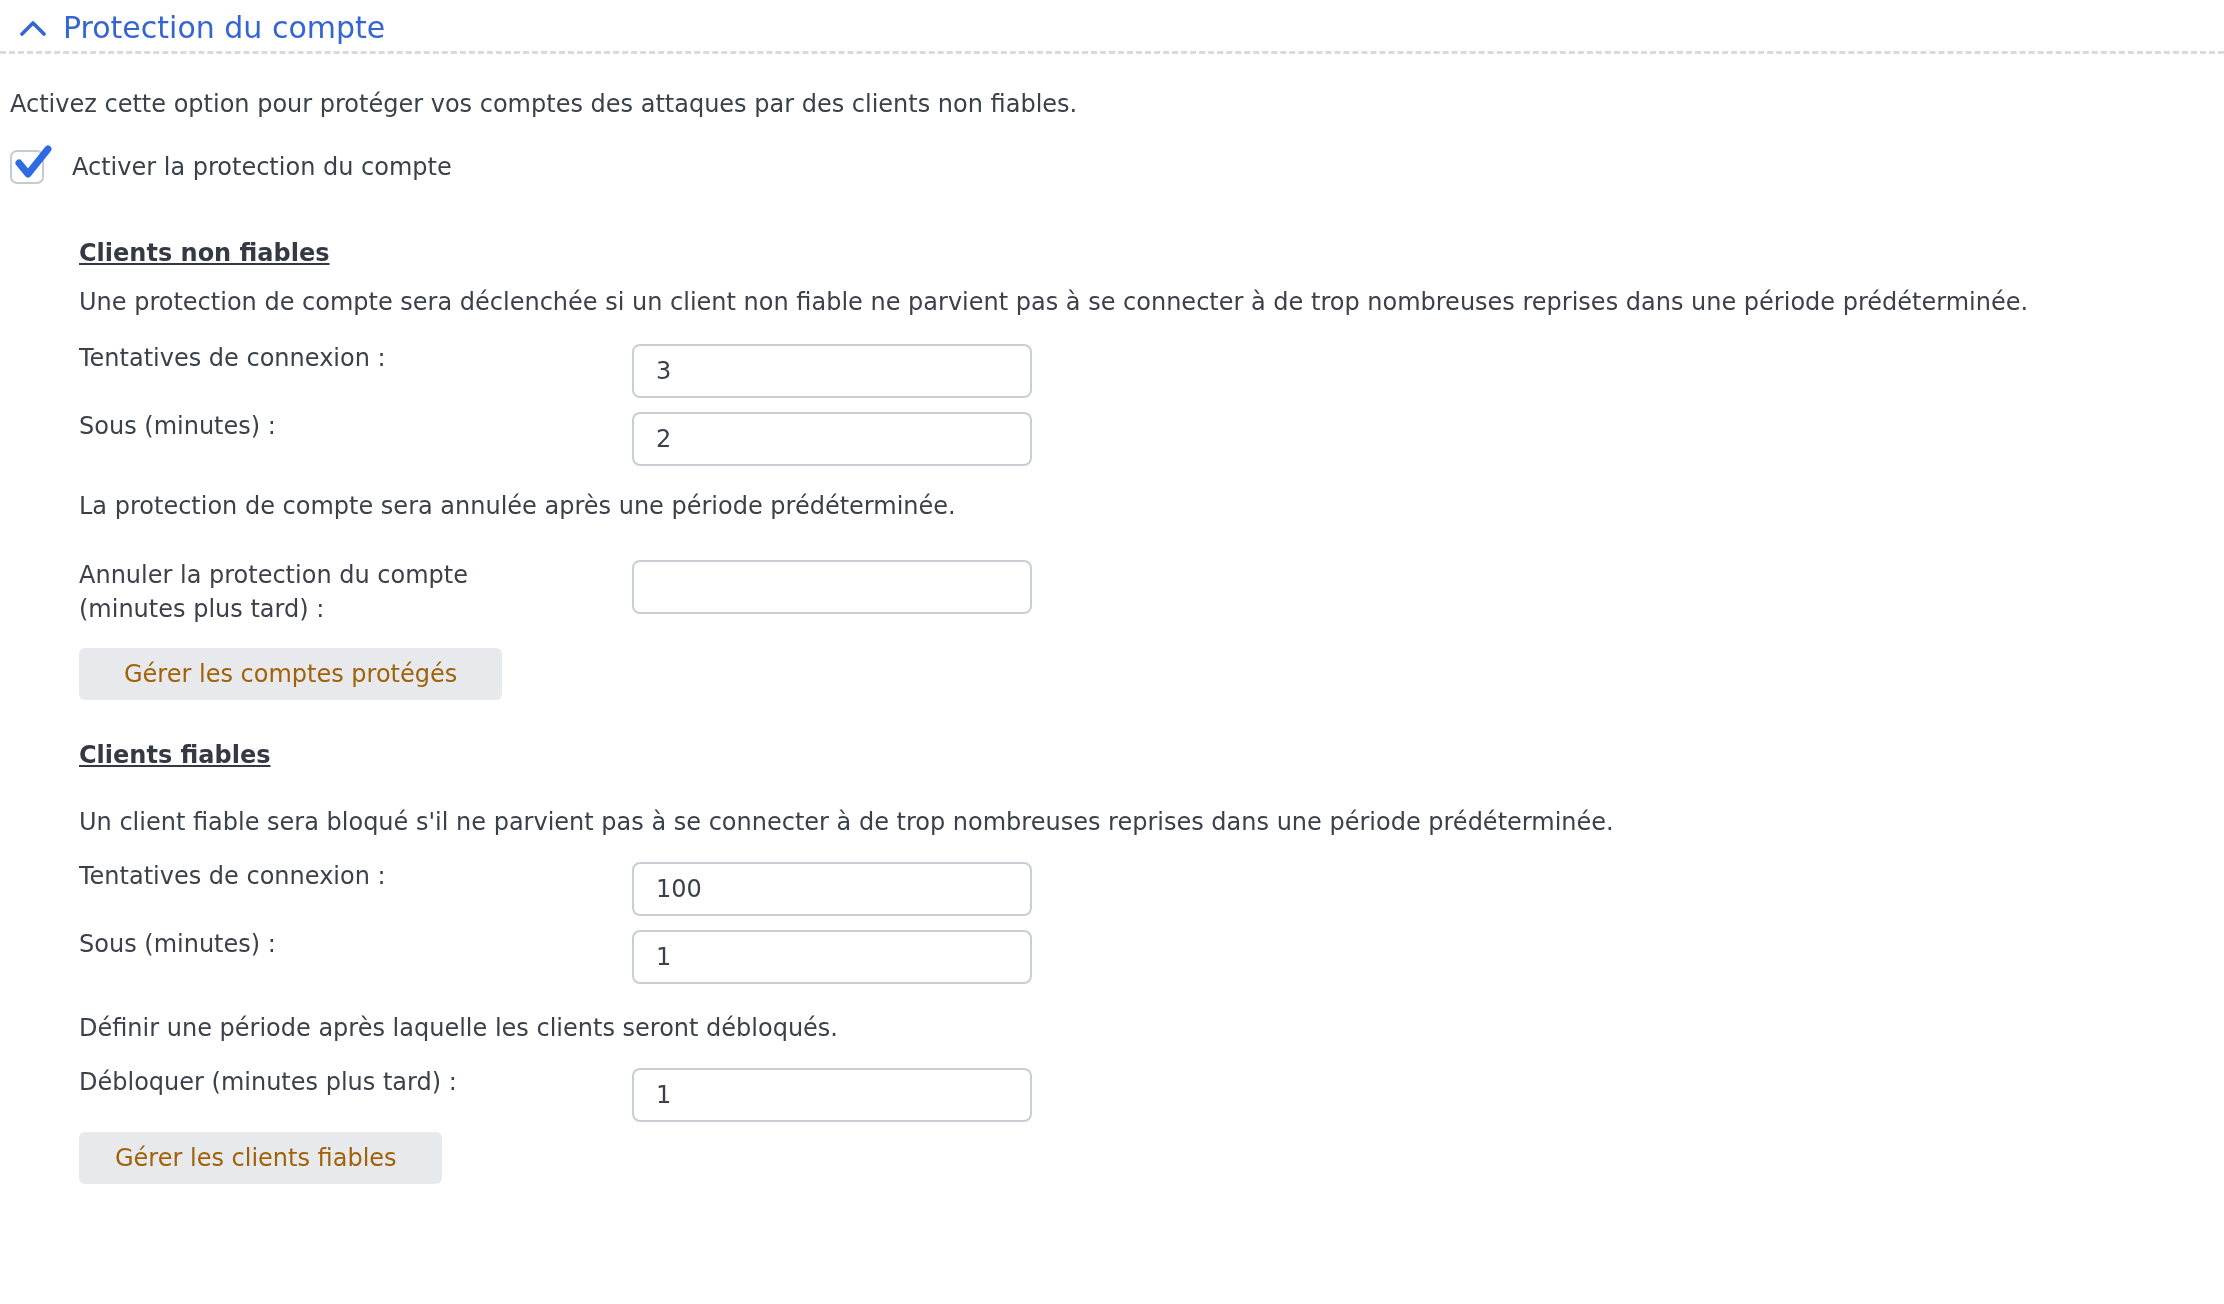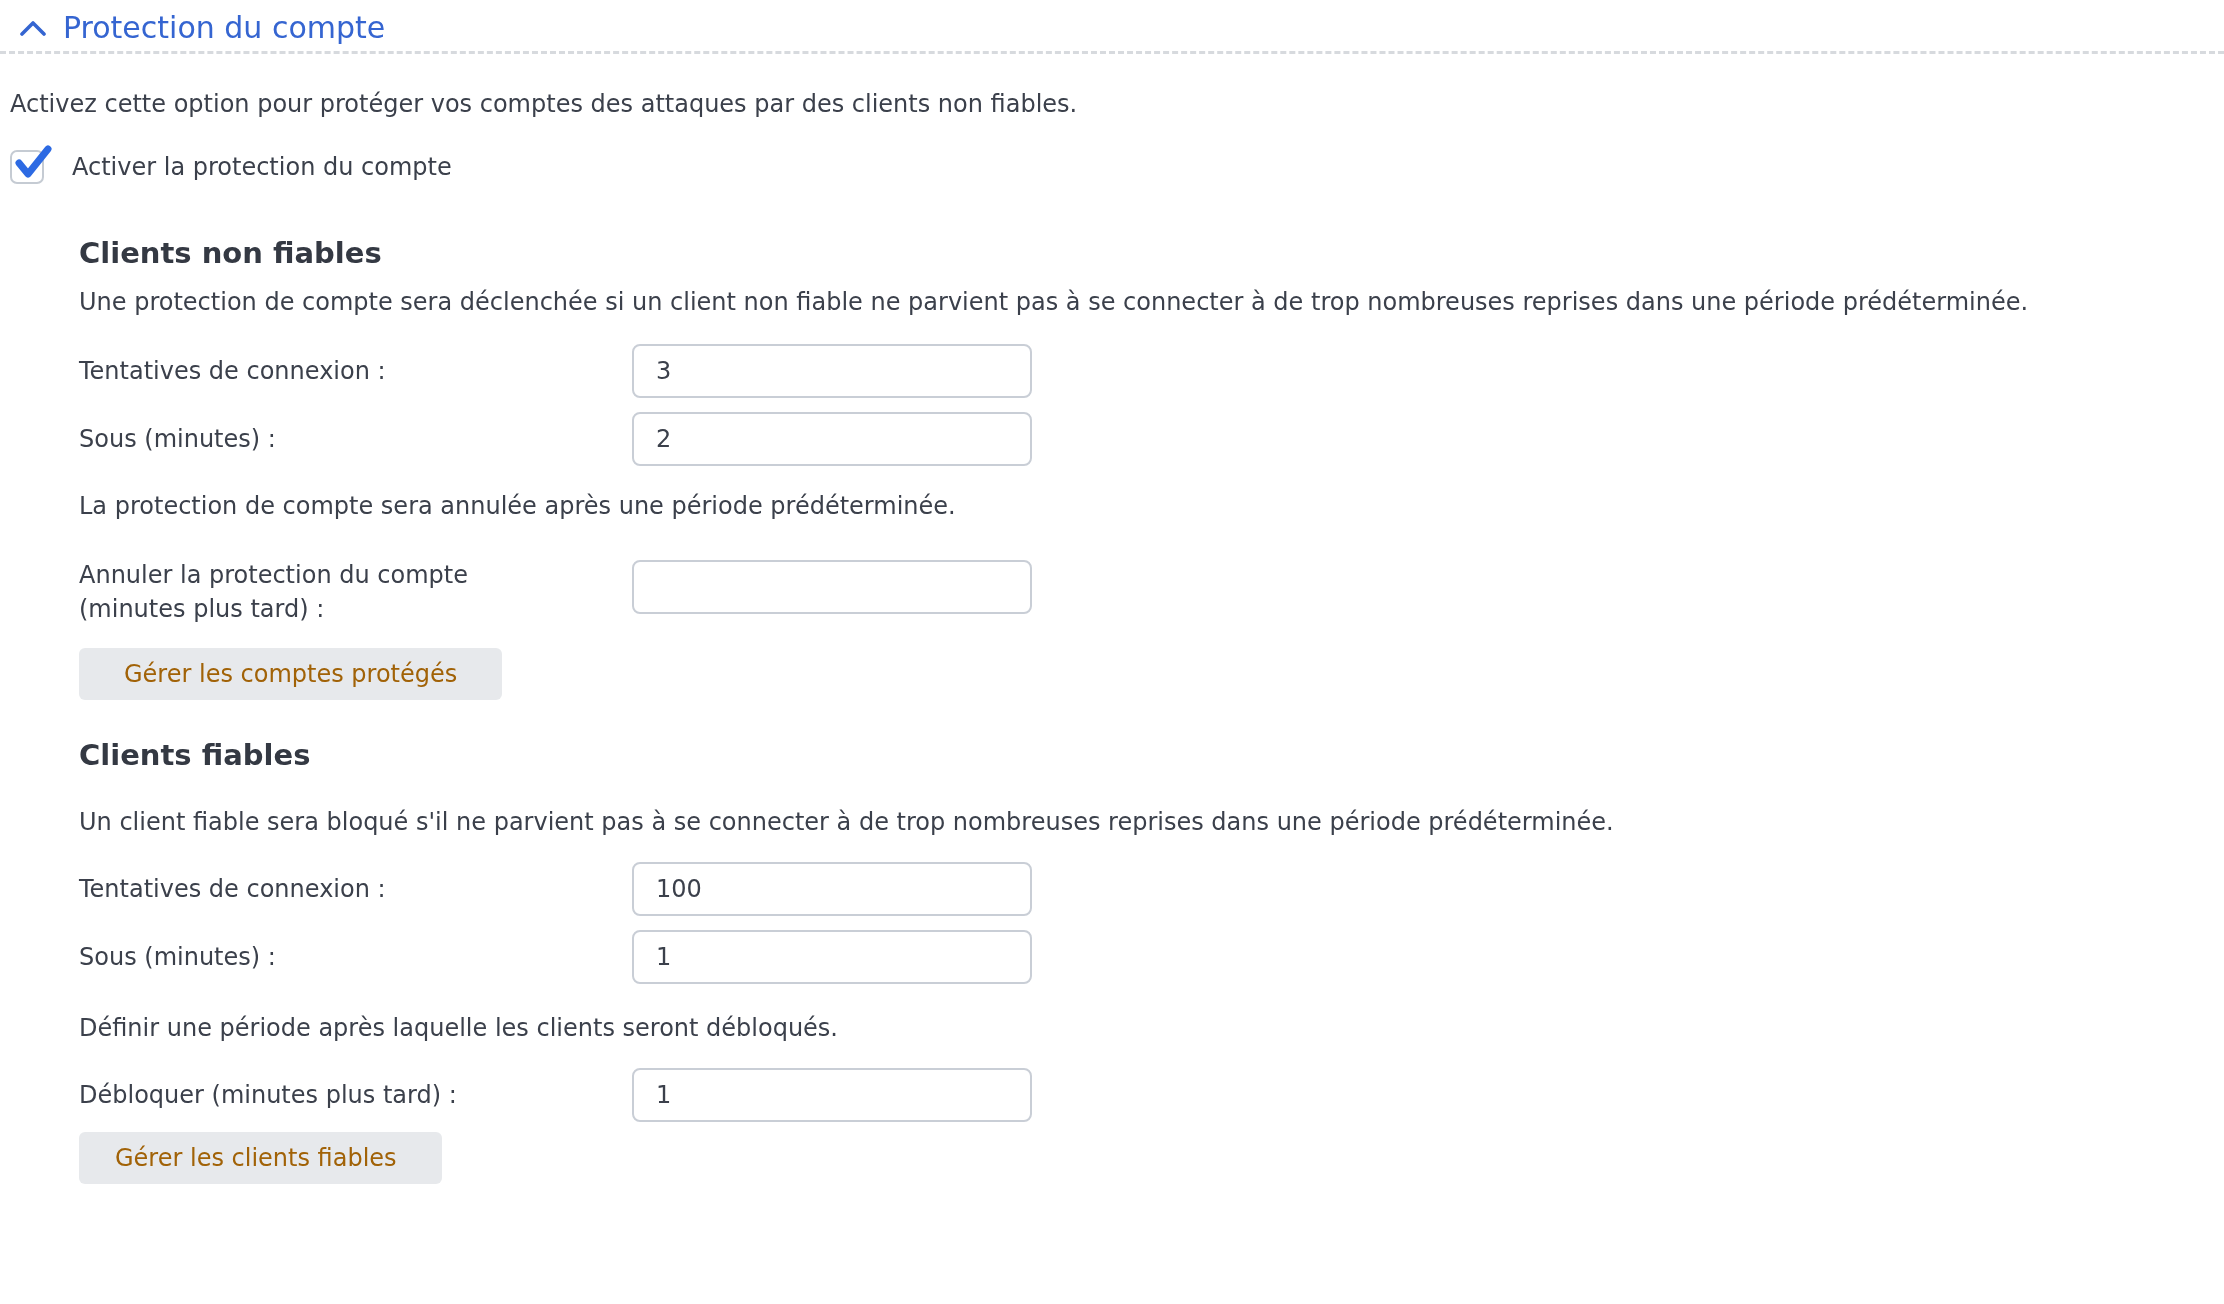--- a/index.html
+++ b/index.html
@@ -63,38 +63,38 @@
     position: absolute;
     left: 2px;
     top: -8px;
     overflow: visible;
   }
   .indent {
     margin-left: 79px;
   }
   .sub-heading {
     font-weight: bold;
-    font-size: 29px;
+    font-size: 24px;
     line-height: 30px;
     color: #343943;
     white-space: nowrap;
+    text-decoration: underline;
   }
   .h-untrusted { margin-top: 54px; }
   .h-trusted   { margin-top: 40px; }
   .desc, .note {
     line-height: 28px;
     white-space: nowrap;
   }
   .desc-untrusted { margin-top: 20px; }
   .note-cancel    { margin-top: 26px; }
   .desc-trusted   { margin-top: 38px; }
   .note-unblock   { margin-top: 30px; }
   .form-row {
     display: flex;
-    align-items: center;
   }
   .row-1 { margin-top: 28px; }
   .row-2 { margin-top: 14px; }
   .row-3 { margin-top: 28px; align-items: center; }
   .row-4 { margin-top: 26px; }
   .row-5 { margin-top: 14px; }
   .row-6 { margin-top: 26px; }
   .form-label {
     width: 553px;
     flex: 0 0 auto;

